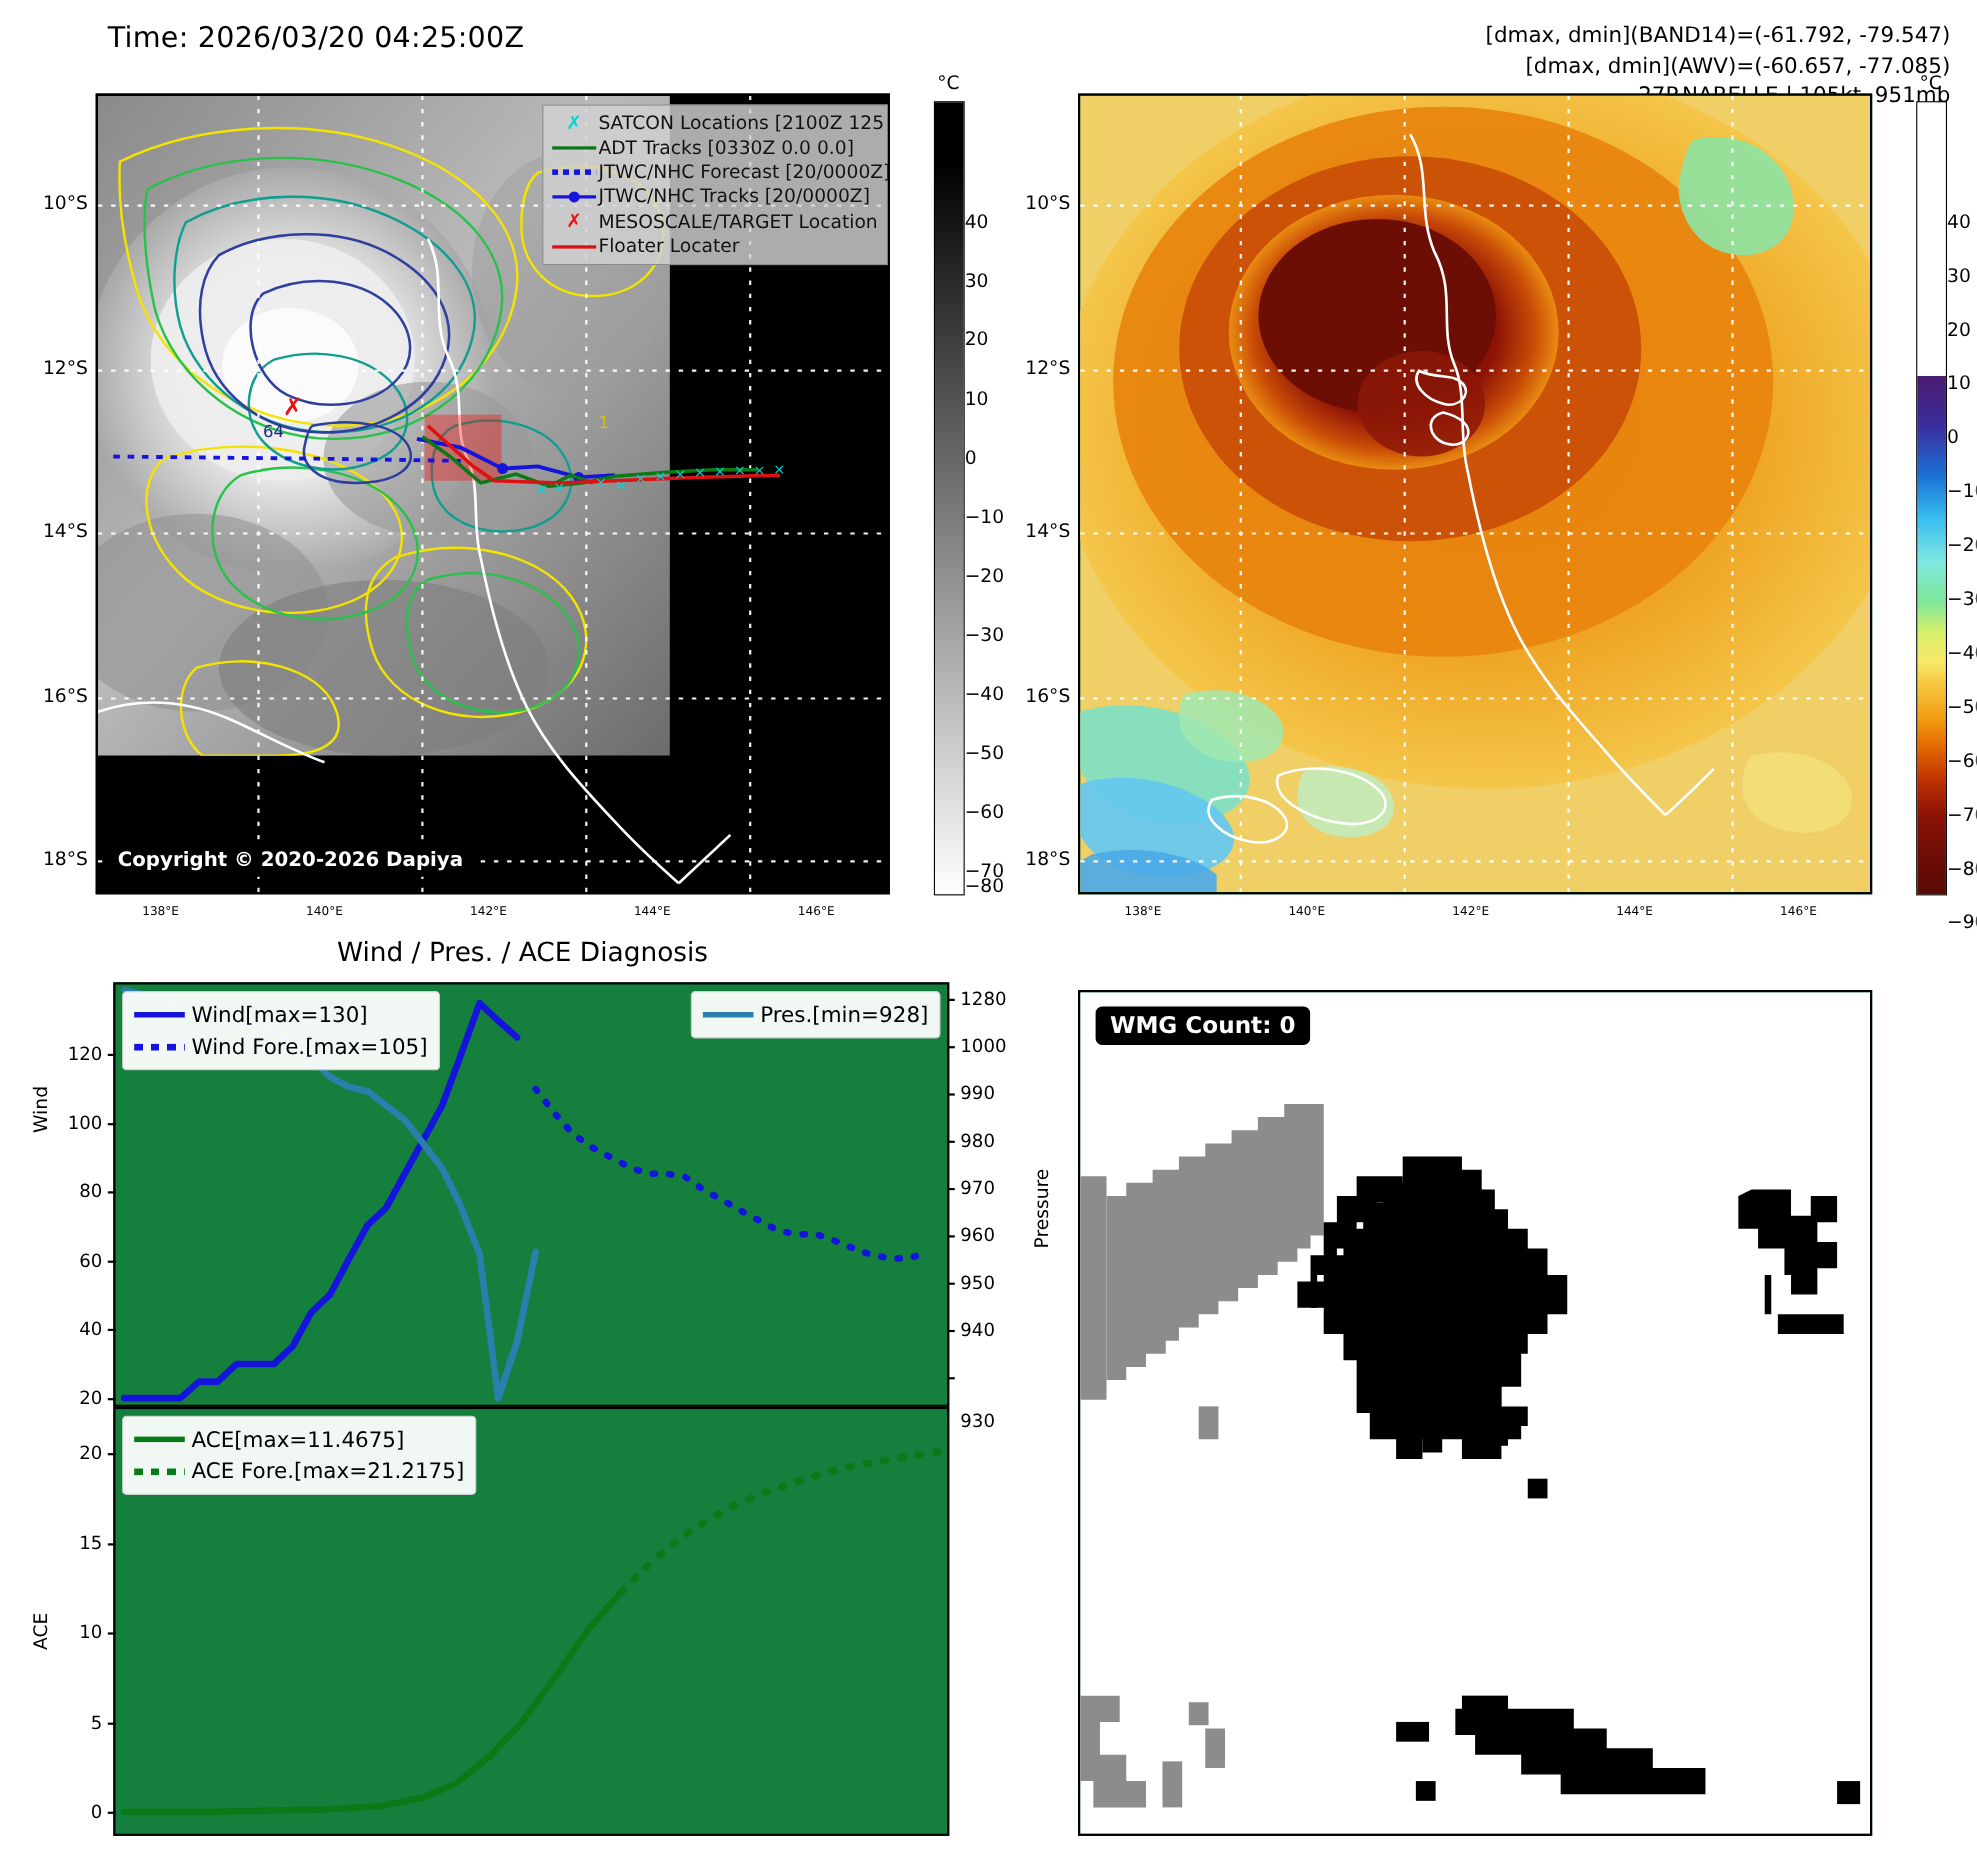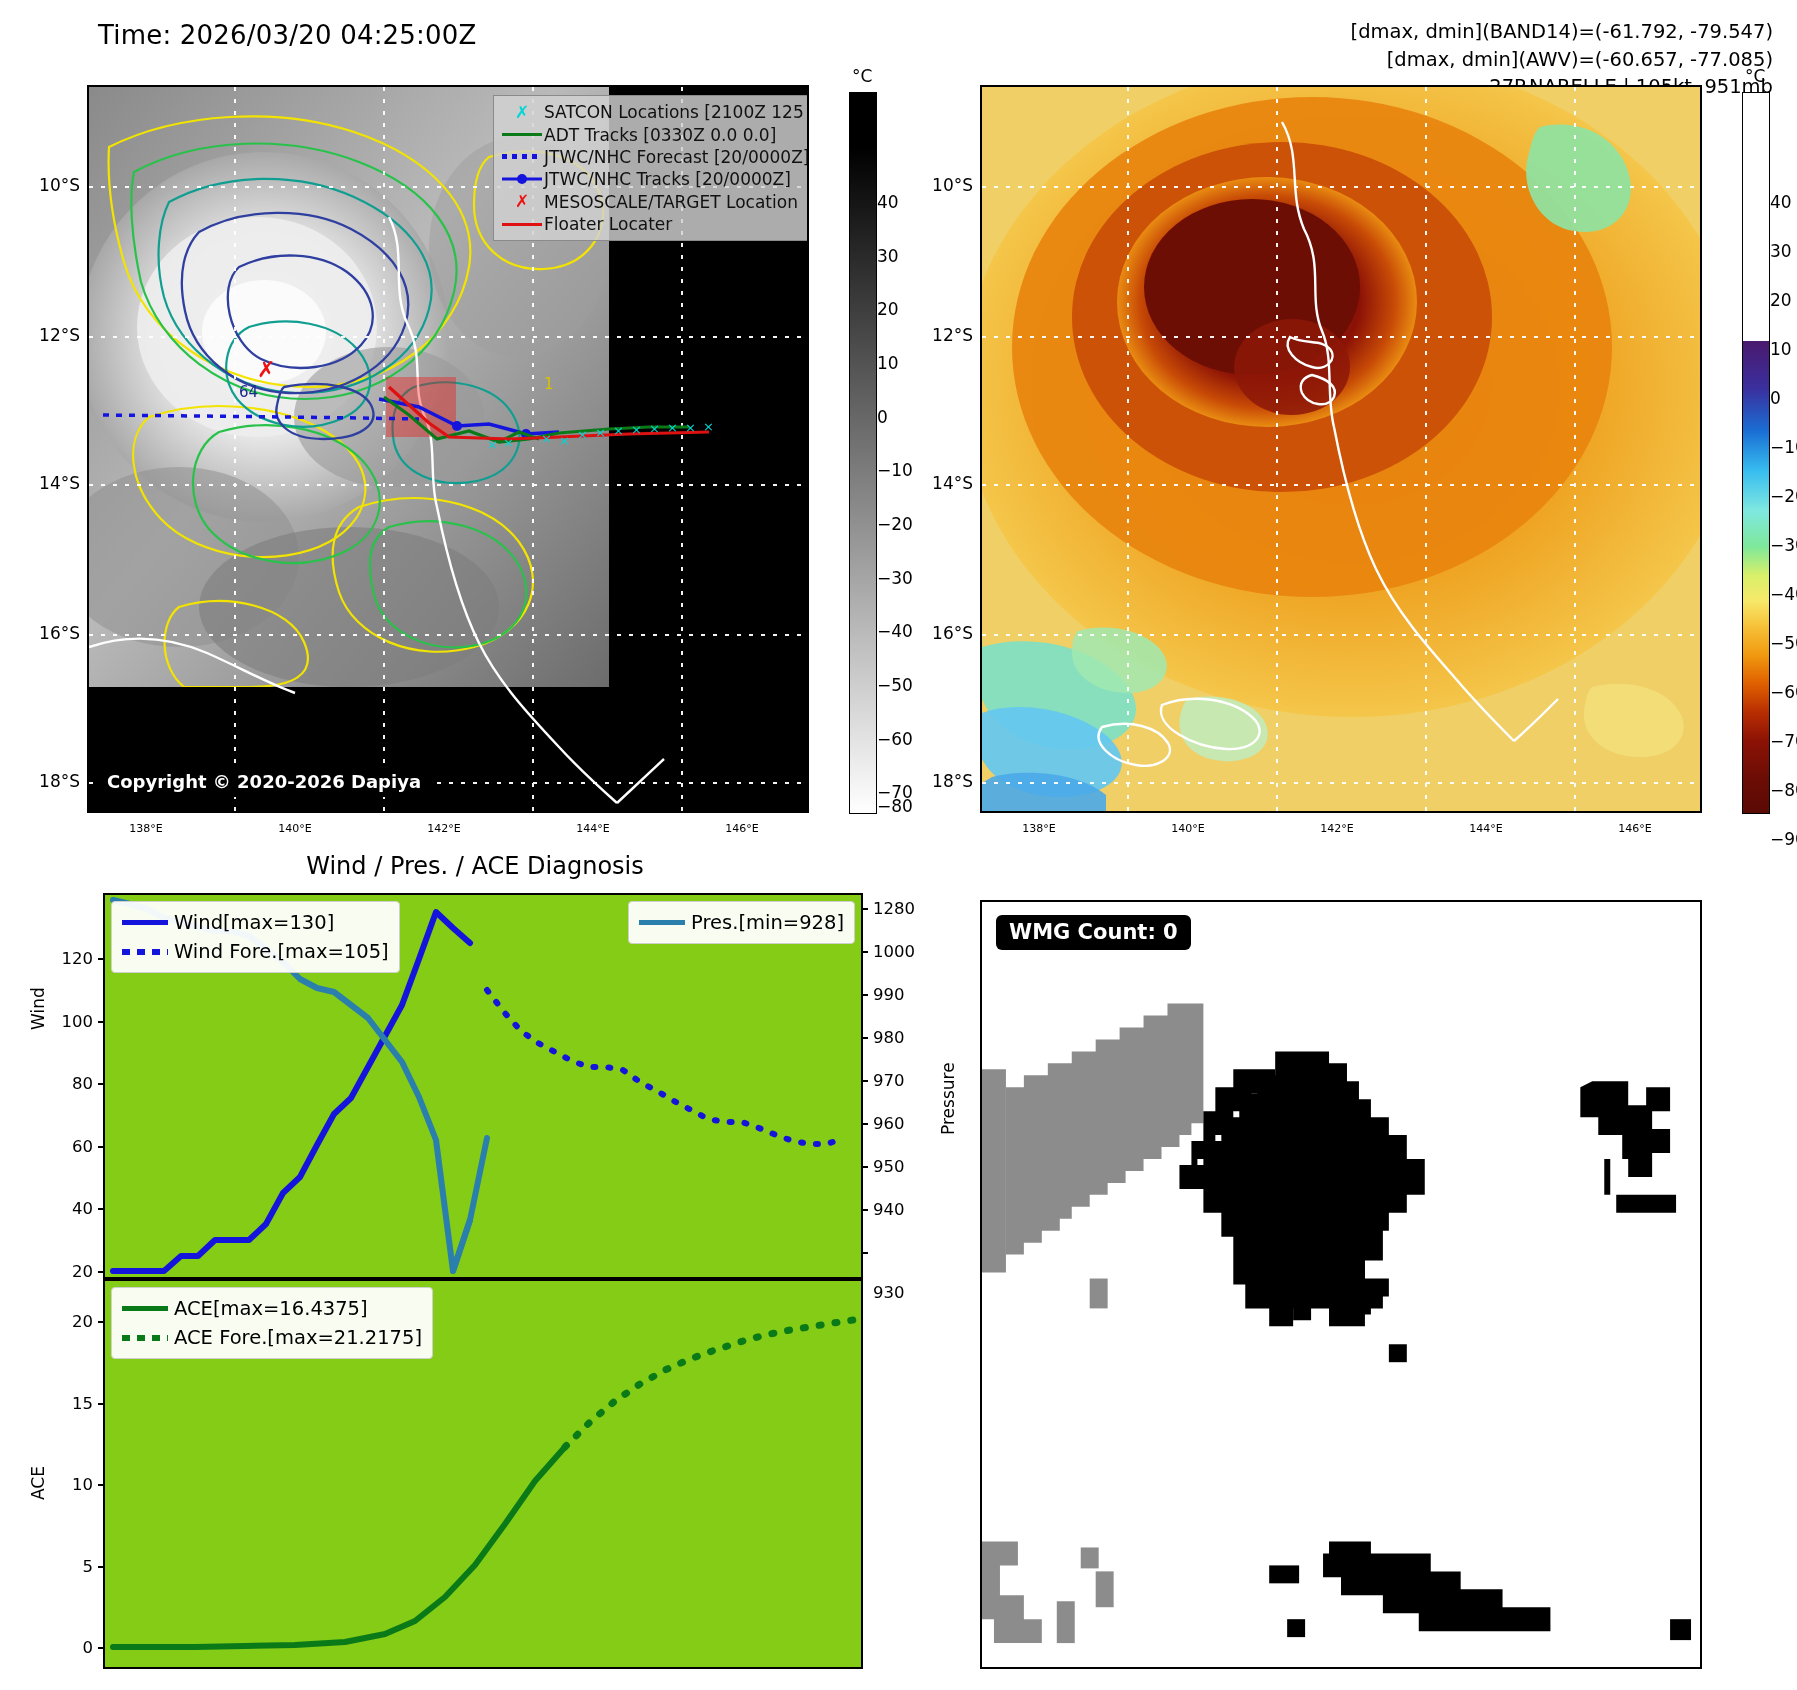--- a/index.html
+++ b/index.html
@@ -2,21 +2,21 @@
 <html><head>
 <meta charset="utf-8">
 <style>
   html,body{margin:0;padding:0;background:#fff;}
   body{width:1797px;height:1690px;font-family:"DejaVu Sans","Liberation Sans",sans-serif;color:#000;position:relative;overflow:hidden;}
   .abs{position:absolute;}
   
   #title-block{left:98px;top:18px;font-size:26px;line-height:1.33;letter-spacing:.2px;}
   #header-stats{right:24px;top:18px;text-align:right;font-size:19.5px;line-height:1.42;}
   
-  .panel-frame{border:2px solid #000;box-sizing:border-box;background:#84cc16;}
+  .panel-frame{border:2px solid #000;box-sizing:border-box;background:#15803d;}
   
   #tl-panel{left:87px;top:85px;width:722px;height:728px;background:#000;overflow:hidden;}
   
   #tl-legend{position:absolute;left:404px;top:8px;width:305px;
      background:rgba(210,210,210,.82);border:1px solid #8a8a8a;padding:5px 8px 5px 6px;}
   #tl-legend .row{display:flex;align-items:center;height:22.4px;}
   #tl-legend .gl{width:44px;flex:0 0 44px;display:flex;align-items:center;justify-content:center;}
   #tl-legend .lt{font-size:17px;color:#111;white-space:nowrap;}
   .ln{height:3px;width:40px;display:block;}
   .xmark{font-size:17px;font-weight:bold;line-height:1;}
@@ -431,21 +431,21 @@
 
     <path d="M8,366 L90,366 L140,365 L190,364 L240,361 L280,353 L310,340 L340,316 L370,284 L400,243 L430,200 L460,166" fill="none" stroke="#0a7a18" stroke-width="6" stroke-linecap="round" stroke-linejoin="round"></path>
     <polyline fill="none" stroke="#0a7a18" stroke-width="7" stroke-linecap="round" stroke-dasharray="2 14" points="460,166 485,141 510,120 535,103 560,89 585,78 610,69 635,61 660,54 685,49 710,45 735,41 748,39"></polyline>
   </svg>
 
   <div class="mini-legend" style="left:6px;top:6px;">
     <div class="row">
       <span class="gl">
           <span class="ln2" style="background:#0a7a18"></span>
         </span>
-      <span class="lt">ACE[max=16.4375]</span>
+      <span class="lt">ACE[max=11.4675]</span>
     </div>
     <div class="row">
       <span class="gl">
           <span class="dots2" style="color:#0a7a18"></span>
         </span>
       <span class="lt">ACE Fore.[max=21.2175]</span>
     </div>
   </div>
 
   <div style="position:absolute;left:0;top:0;width:0;height:386px;">

